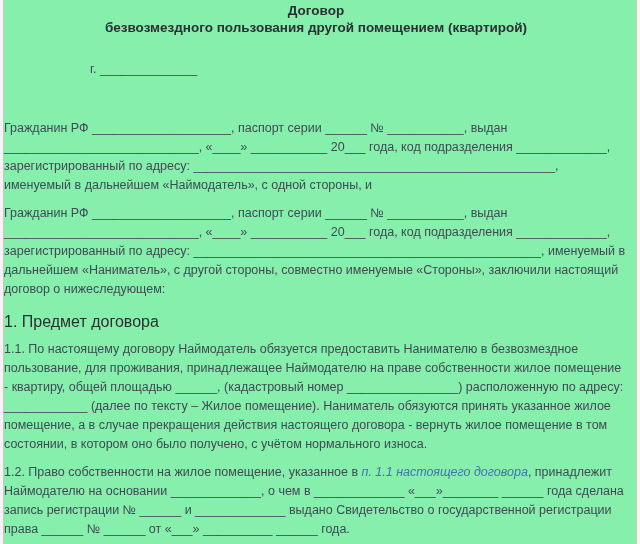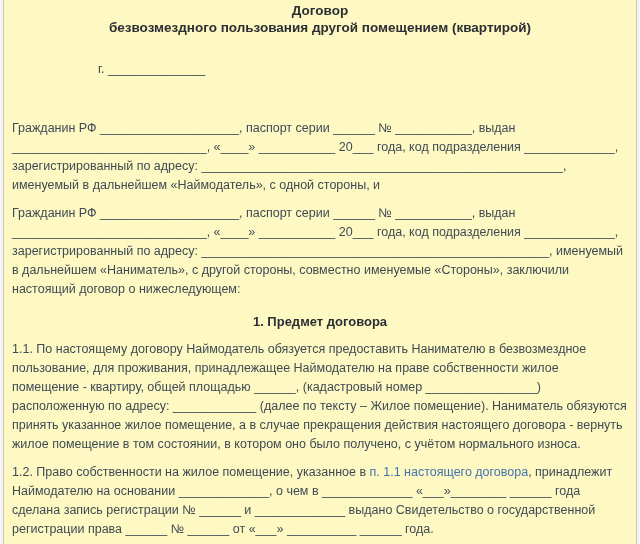--- a/index.html
+++ b/index.html
@@ -11,24 +11,24 @@
     width: 640px;
     height: 544px;
     overflow: hidden;
     font-family: "Liberation Sans", "DejaVu Sans", sans-serif;
   }
   .page {
     box-sizing: border-box;
     width: 634px;
     height: 544px;
     margin: 0 3px;
-    background: #fef9c3;
+    background: #86efac;
     border-left: 1px solid #cac6c3;
     border-right: 1px solid #cac6c3;
-    padding: 2px 8px 6px 8px;
+    padding: 2px 8px 6px 0;
     color: #3f4a54;
     font-size: 12.5px;
     line-height: 19px;
   }
   .title {
     text-align: center;
     font-weight: bold;
     color: #2b2f33;
     font-size: 13.5px;
     line-height: 17px;
@@ -38,31 +38,31 @@
     display: flex;
     justify-content: space-between;
     margin: 24px 70px 0 86px;
   }
   p.para {
     margin: 9px 0 0 0;
     overflow-wrap: break-word;
   }
   p.party-first { margin-top: 40px; }
   .section-heading {
-    text-align: center;
-    font-weight: bold;
+    font-weight: normal;
     color: #2b2f33;
-    font-size: 13px;
+    font-size: 16px;
     margin: 13px 0 0 0;
     line-height: 19px;
   }
   a.inline-link {
     color: #4273ae;
     text-decoration: none;
     cursor: pointer;
+    font-style: italic;
   }
 </style>
 </head>
 <body>
 
 <div class="page">
 
   <div class="title">Договор</div>
   <div class="title">безвозмездного пользования другой помещением (квартирой)</div>
 

